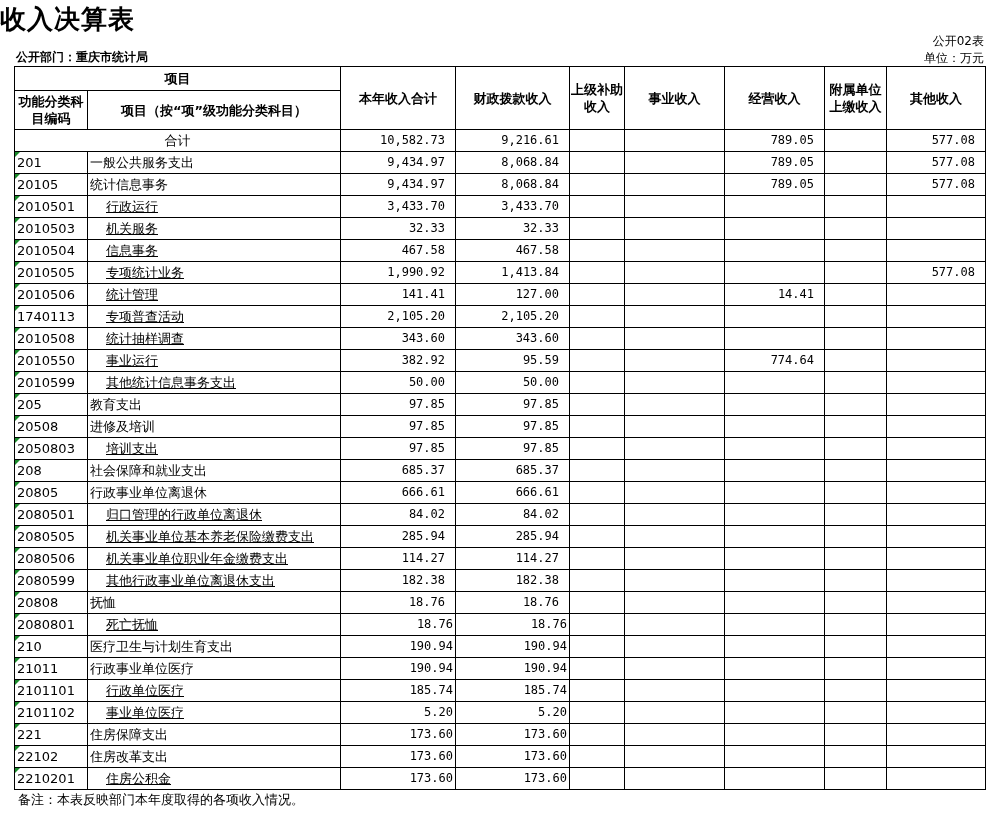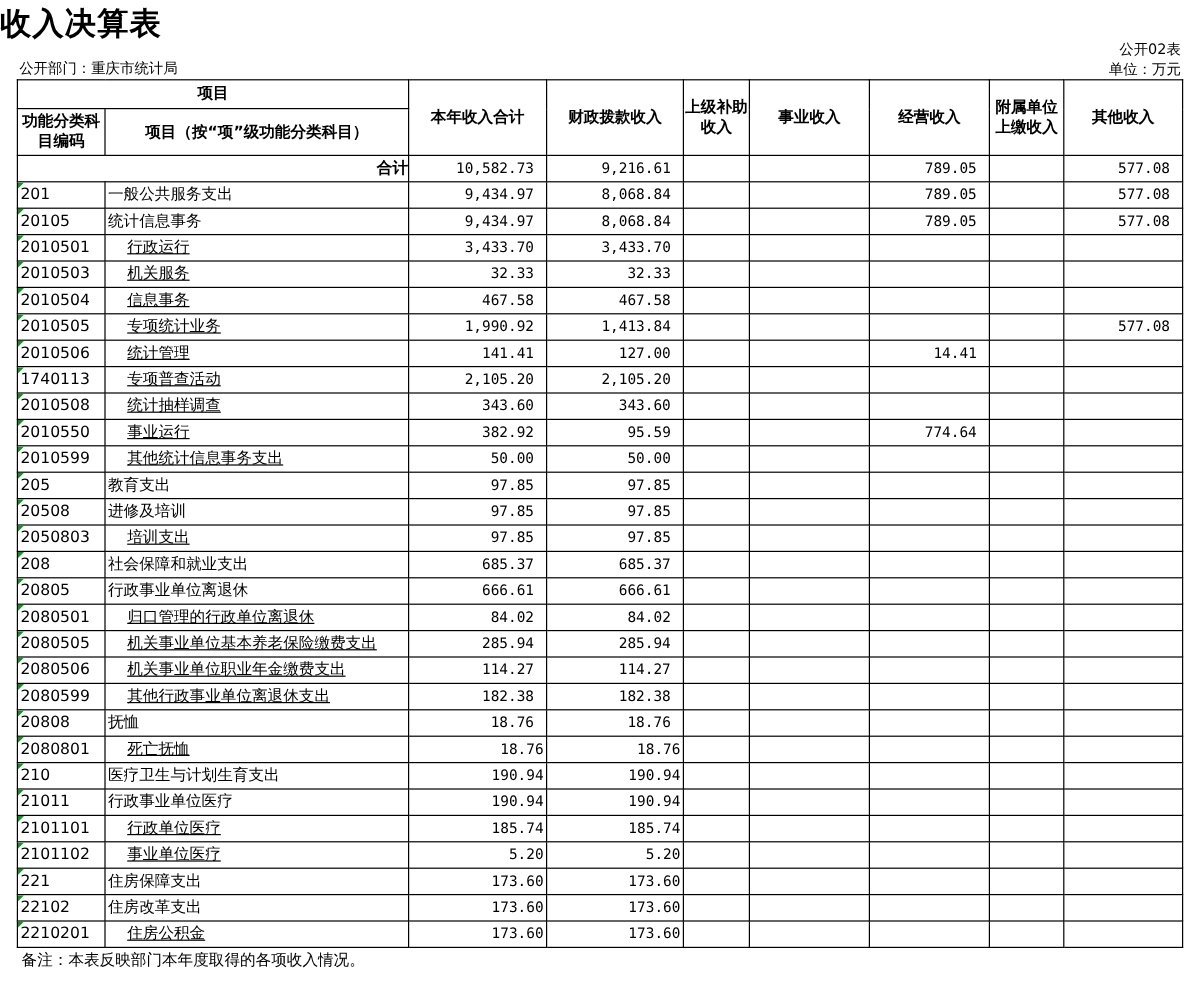--- a/index.html
+++ b/index.html
@@ -1,36 +1,36 @@
 <!DOCTYPE html>
 <html><head>
 <meta charset="utf-8">
 <style>
   html, body { margin: 0; padding: 0; background: #ffffff; }
   body { width: 1002px; height: 834px; position: relative; overflow: hidden;
          font-family: "DejaVu Sans", "Liberation Sans", sans-serif; color: #000; }
   .title { position: absolute; left: 0; top: 2px; width: 1002px; 
            font-family: "DejaVu Serif", "Liberation Serif", serif; font-size: 26px; font-weight: bold; letter-spacing: 1px; }
   .form-no { position: absolute; right: 18px; top: 33px; font-size: 12px; text-align: right; }
-  .dept { position: absolute; left: 16px; top: 49px; font-size: 12px; }
+  .dept { position: absolute; left: 16px; top: 49px; font-size: 12px; font-weight: bold; }
   .unit { position: absolute; right: 18px; top: 50px; font-size: 12px; }
   table { position: absolute; left: 14px; top: 66px; border-collapse: collapse; table-layout: fixed; }
   td, th { border: 1px solid #000; padding: 0; font-size: 13px; overflow: hidden; white-space: nowrap; }
   th { font-weight: bold; text-align: center; line-height: 17px; white-space: normal; }
   tr.h1 th { height: 23px; }
   tr.h2 th { height: 38px; }
   tr.data td { height: 21px; line-height: 21px; }
   td.code { position: relative; font-size: 13px; padding-left: 2px; }
   td.code::before { content: ""; position: absolute; left: 0; top: 0; width: 0; height: 0;
                     border-top: 5px solid #1a8a2a; border-right: 5px solid transparent; }
   td.name { padding-left: 2px; }
   td.name.indent { padding-left: 18px; text-decoration: underline; }
   td.num { text-align: right; padding-right: 10px; font-family: "DejaVu Sans Mono", "Liberation Mono", monospace; font-size: 12px; }
   td.num.tight { padding-right: 2px; }
-  td.total-label { text-align: right; font-weight: bold; }
+  td.total-label { text-align: center; font-weight: normal; }
   .note { position: absolute; left: 18px; top: 791px; font-size: 13px; }
 </style>
 </head>
 <body>
 
 <div class="title">收入决算表</div>
 <div class="form-no">公开02表</div>
 <div class="dept">公开部门：重庆市统计局</div>
 <div class="unit">单位：万元</div>
 

